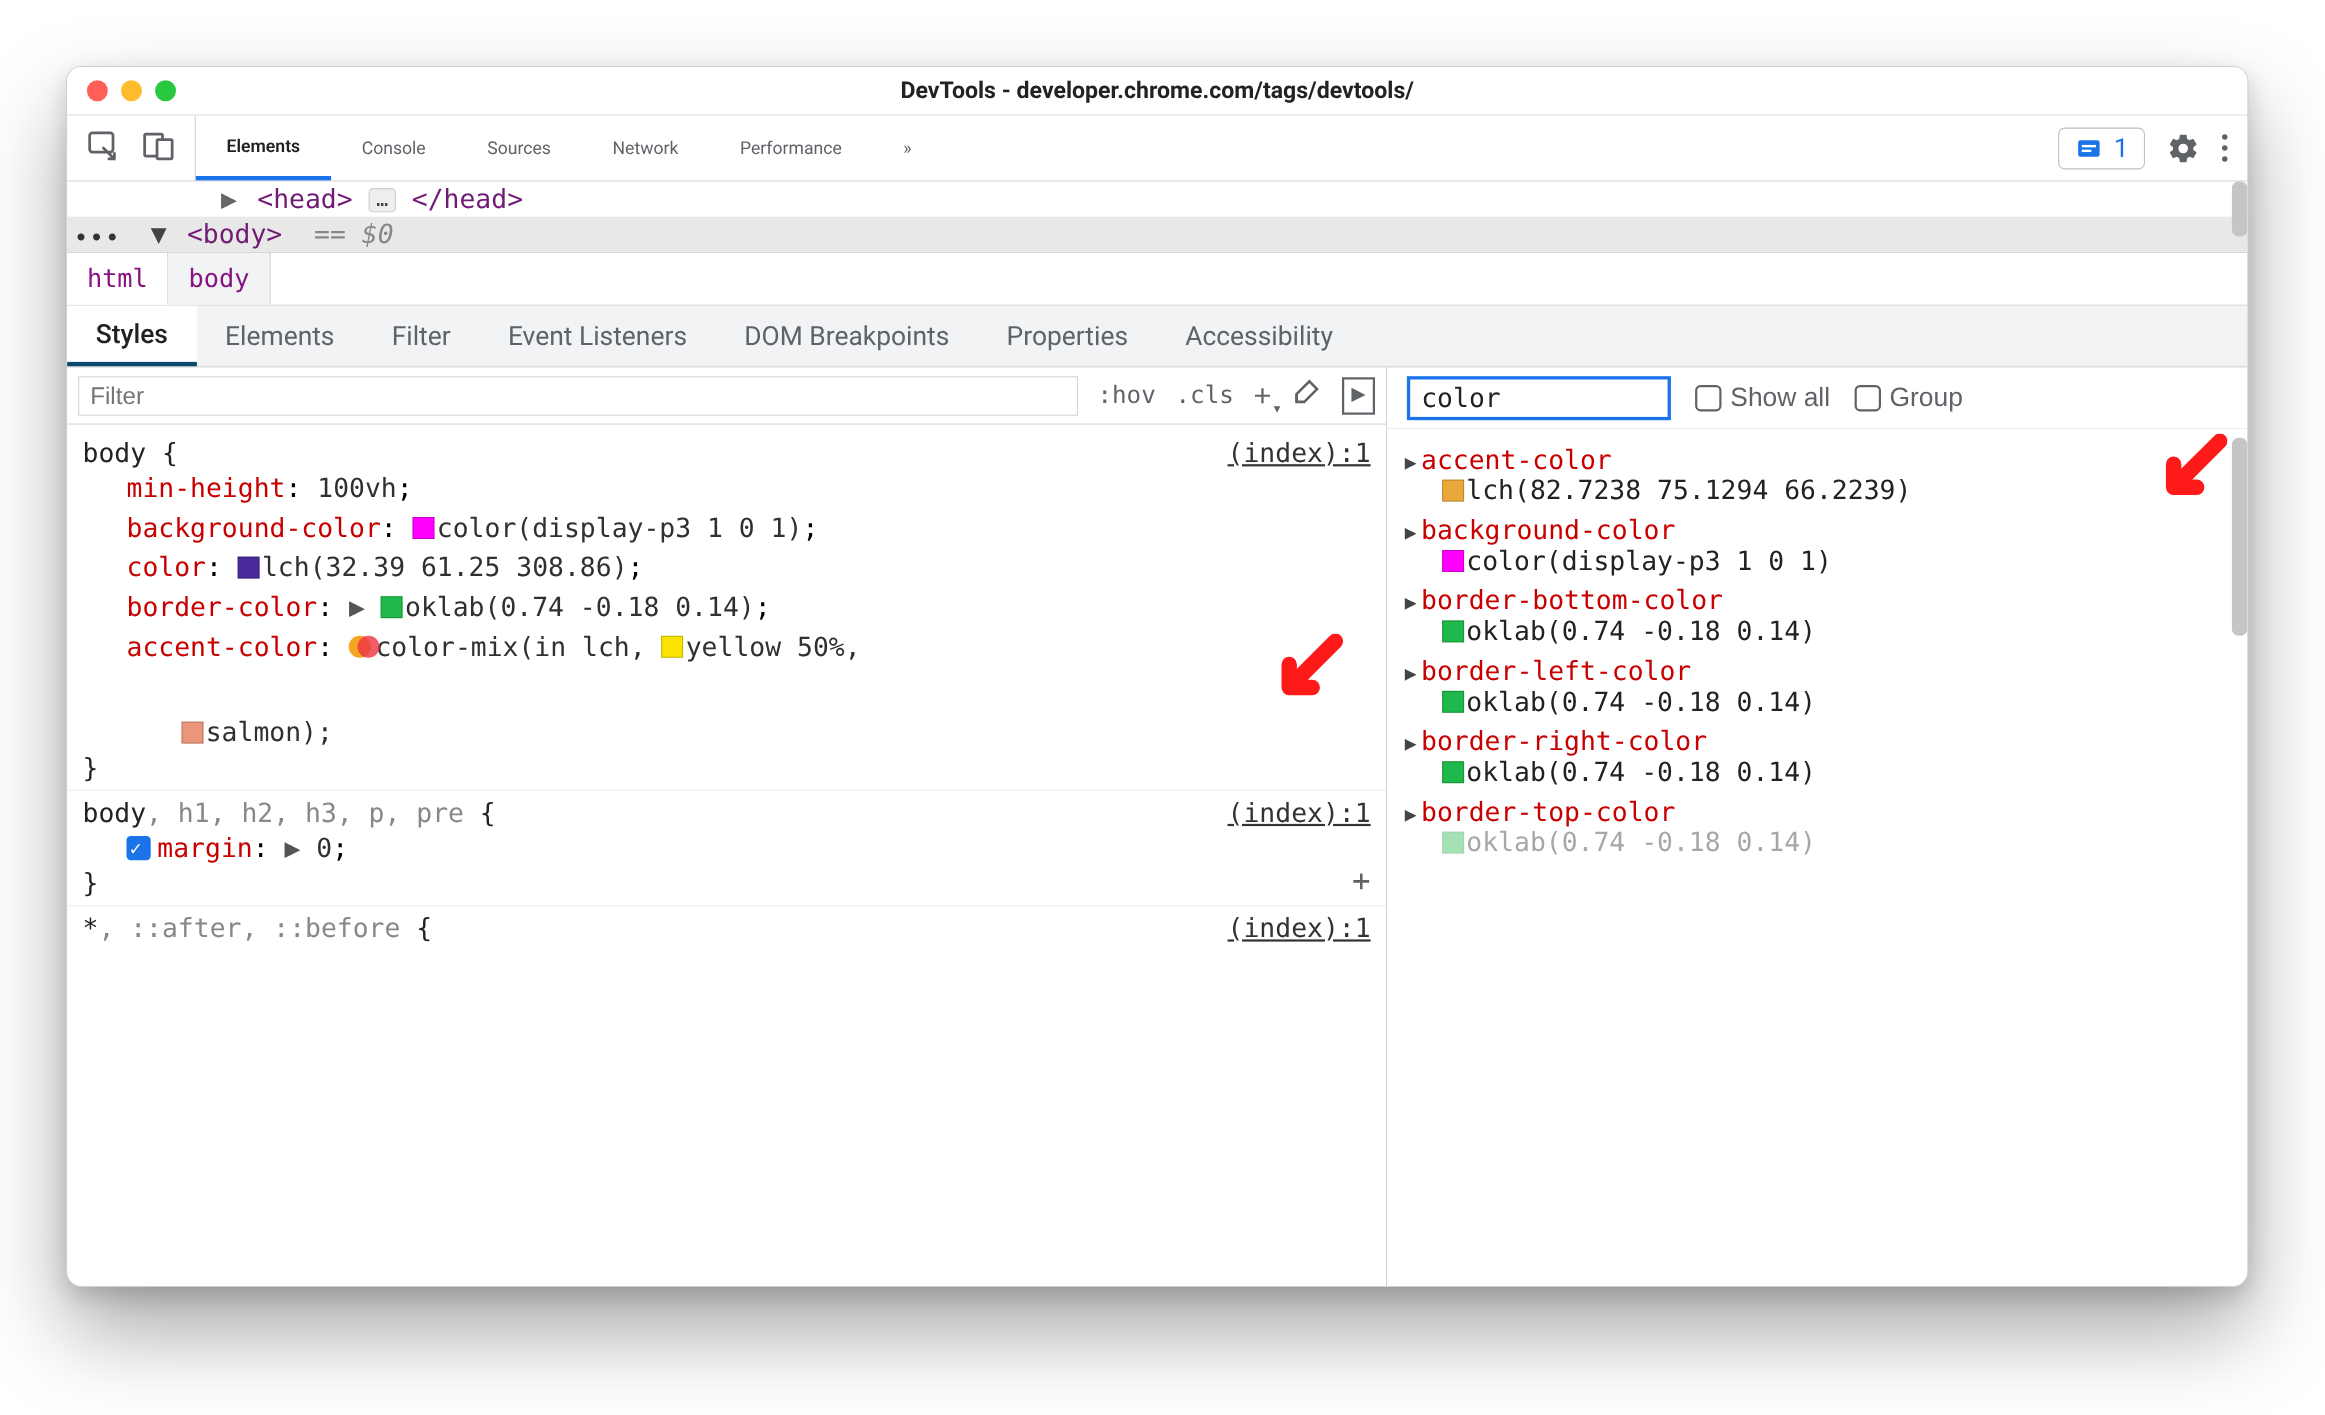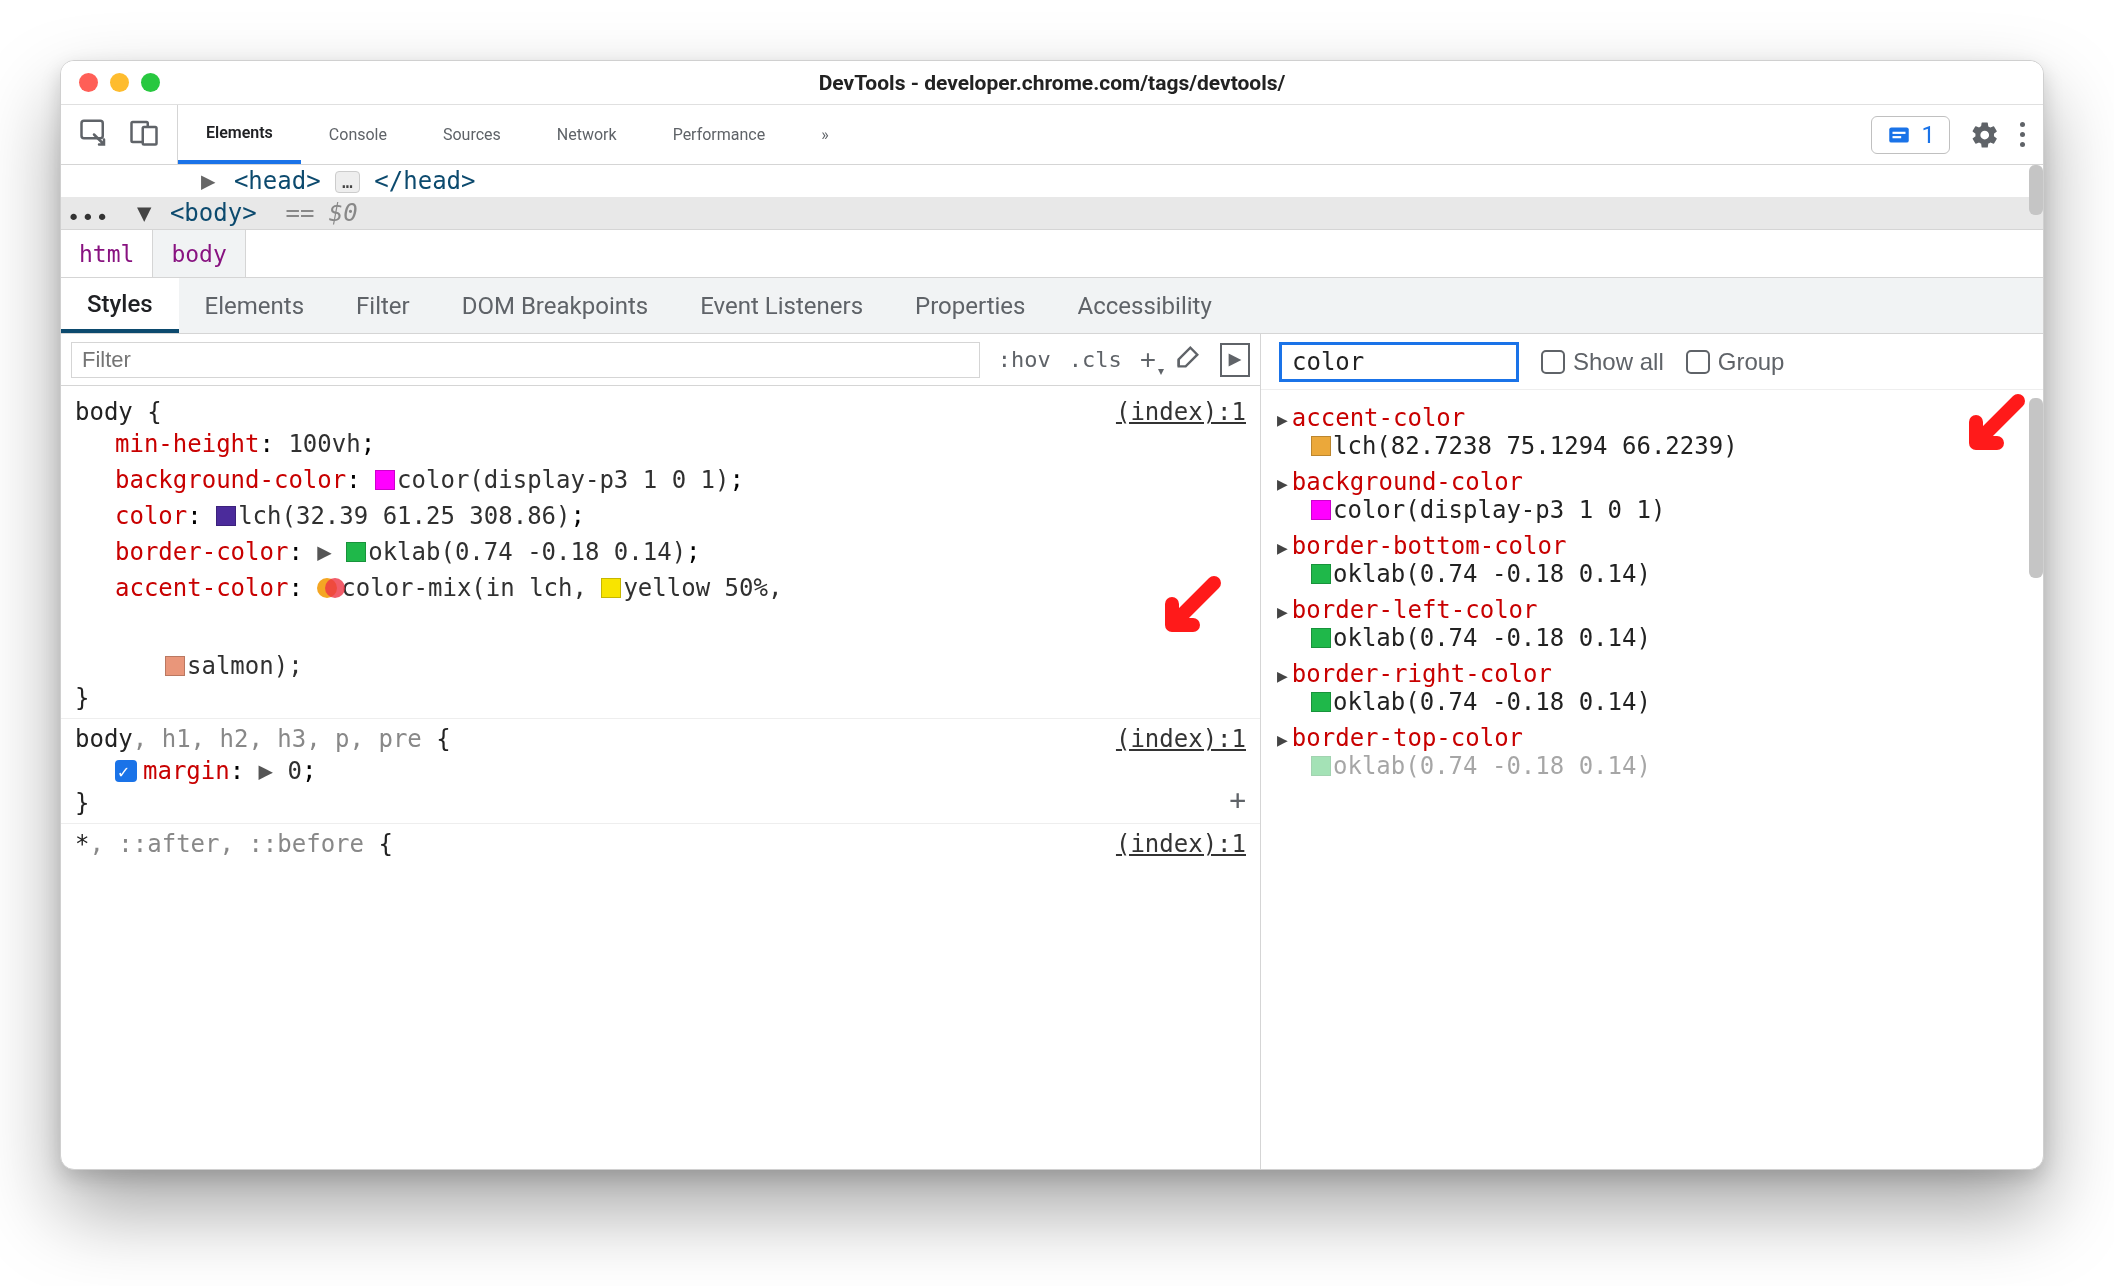--- a/index.html
+++ b/index.html
@@ -111,21 +111,21 @@
     letter-spacing: 1px;
   }
   .dom-scrollbar {
     position: absolute;
     right: 0; top: 0;
     width: 14px;
     height: 50px;
     background: #c5c5c5;
     border-radius: 6px;
   }
-  .tag { color: #0c4a6e; }
+  .tag { color: #701a75; }
   .ellipsis-badge {
     display:inline-block; background:#eee; border:1px solid #ccc;
     color:#444; border-radius:4px; padding: 0 6px;
     font-size:18px; line-height:20px; vertical-align:middle;
   }
   .eq0 { color:#888; font-style: italic; }
 
   
   .breadcrumb {
     display: flex; height: 48px;
@@ -396,22 +396,22 @@
 
   <div class="breadcrumb">
     <div class="crumb active">html</div>
     <div class="crumb">body</div>
   </div>
 
   <div class="subtabs">
     <div class="subtab active">Styles</div>
     <div class="subtab">Elements</div>
     <div class="subtab">Filter</div>
+    <div class="subtab">Event Listeners</div>
     <div class="subtab">DOM Breakpoints</div>
-    <div class="subtab">Event Listeners</div>
     <div class="subtab">Properties</div>
     <div class="subtab">Accessibility</div>
   </div>
 
   <div class="panels">
 
     <div class="styles-panel">
 
       <div class="styles-toolbar">
         <input class="filter-input" placeholder="Filter" style="">

